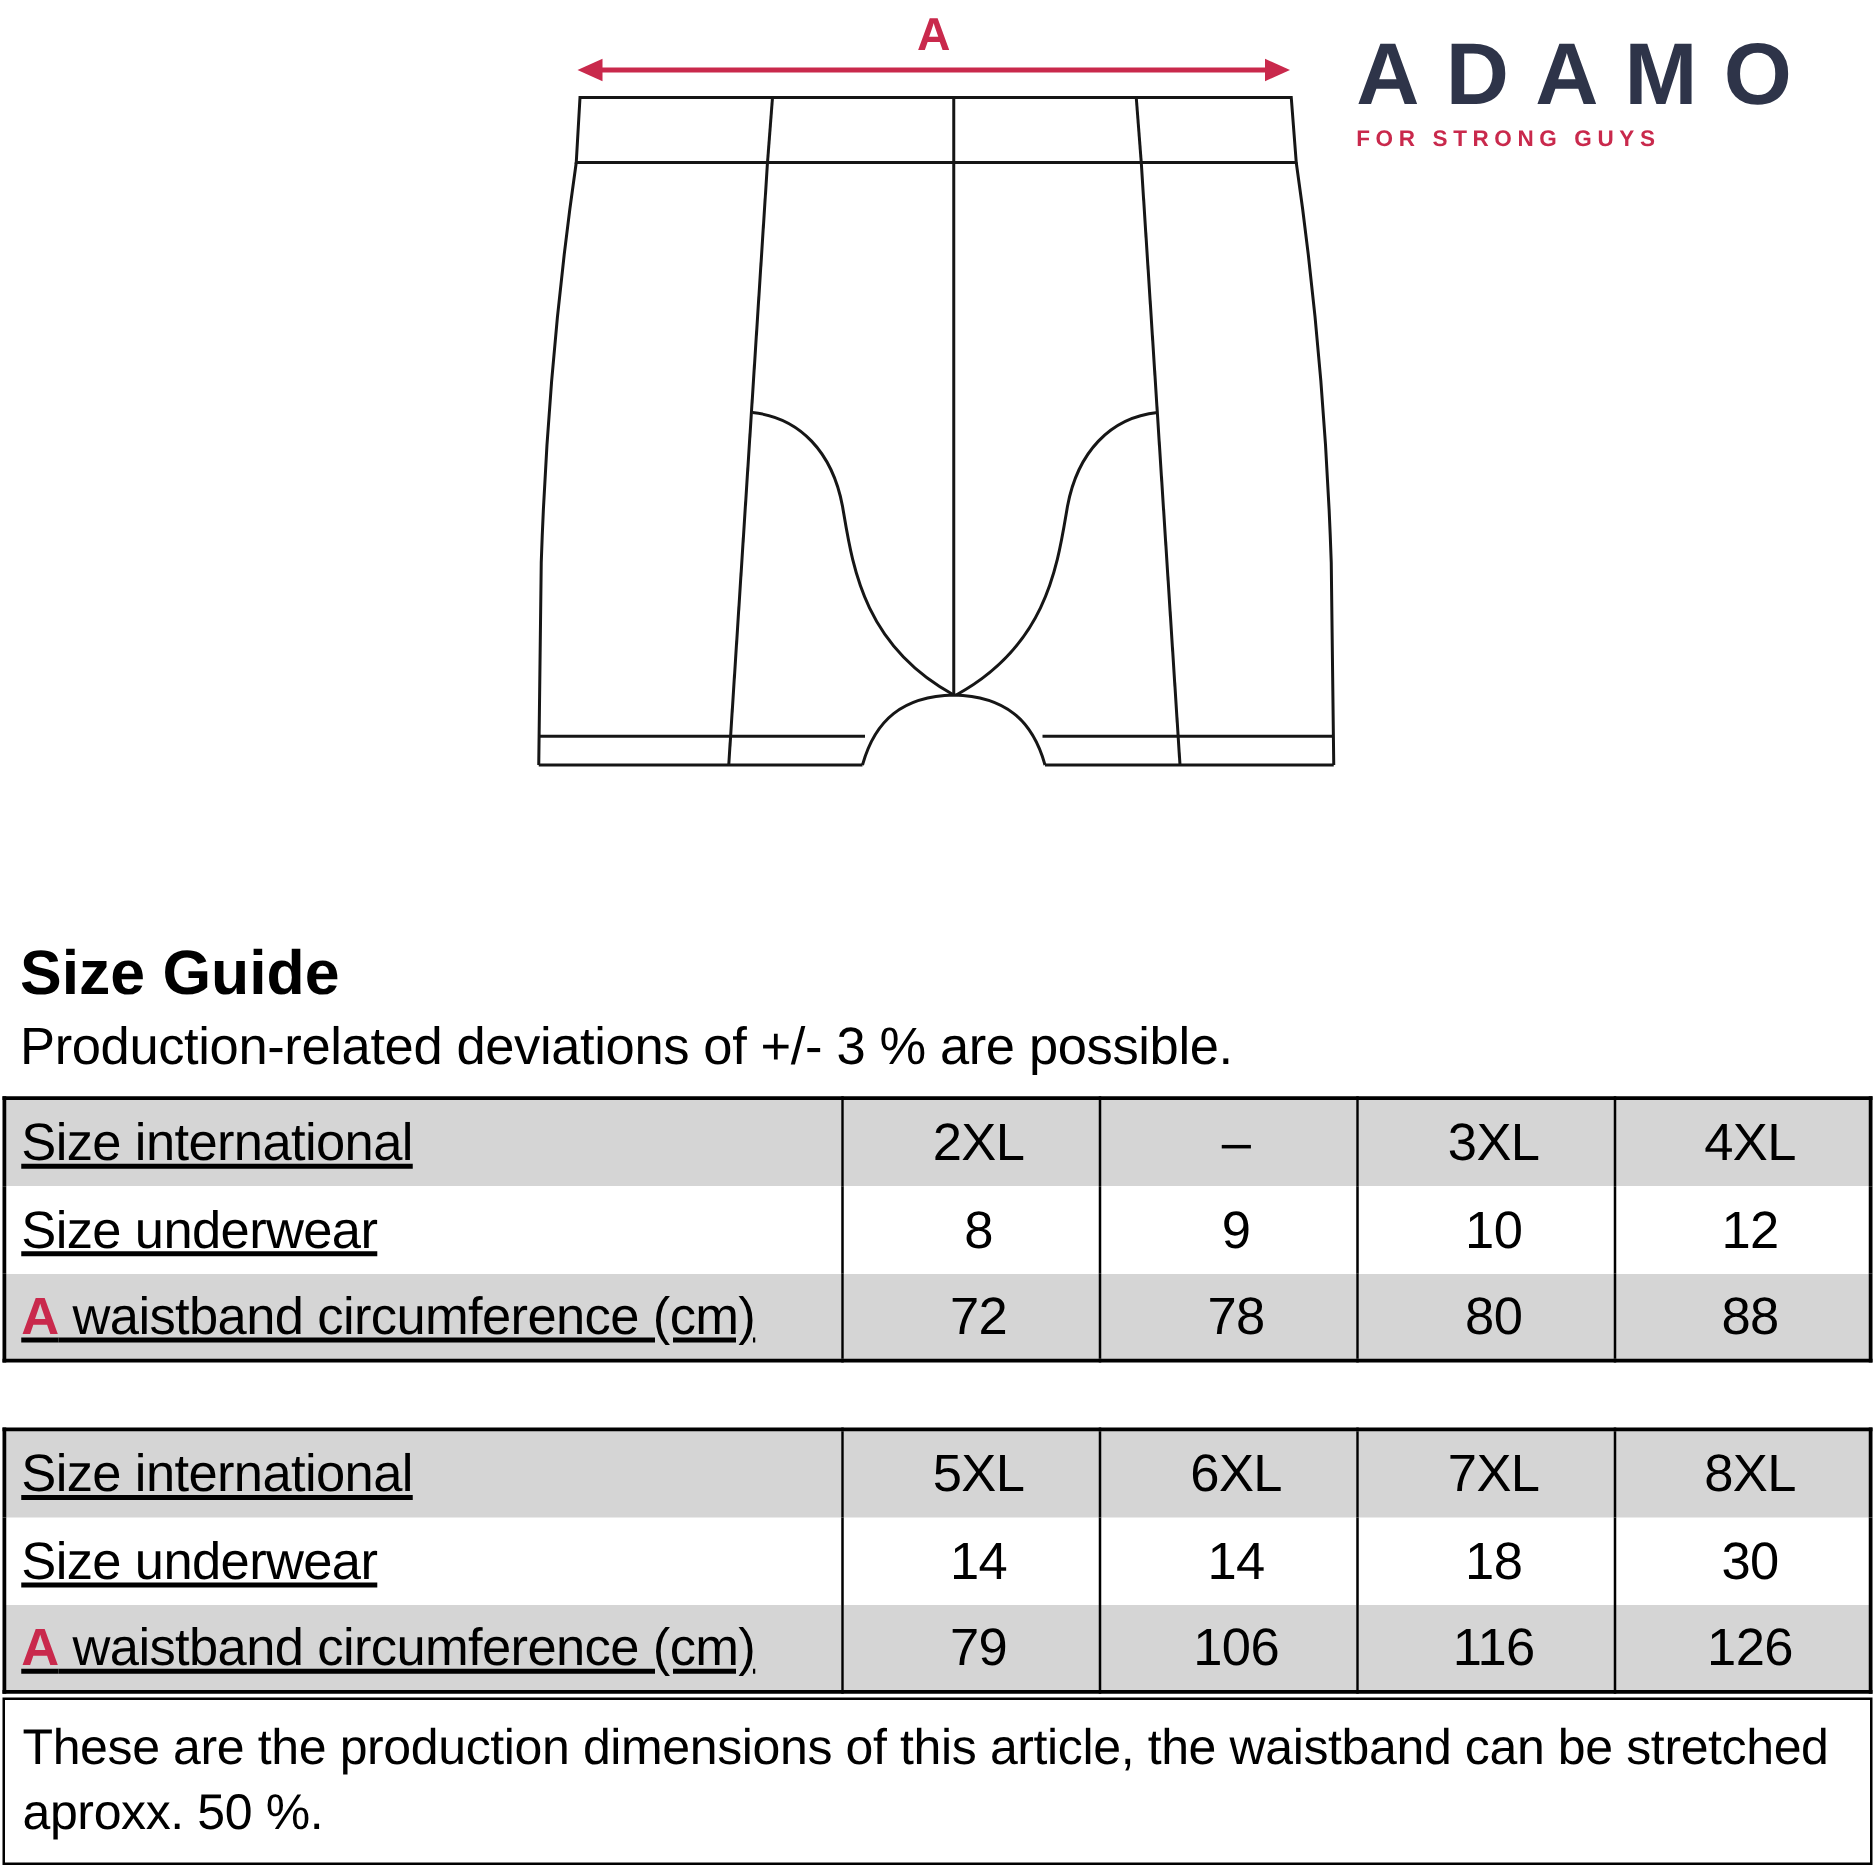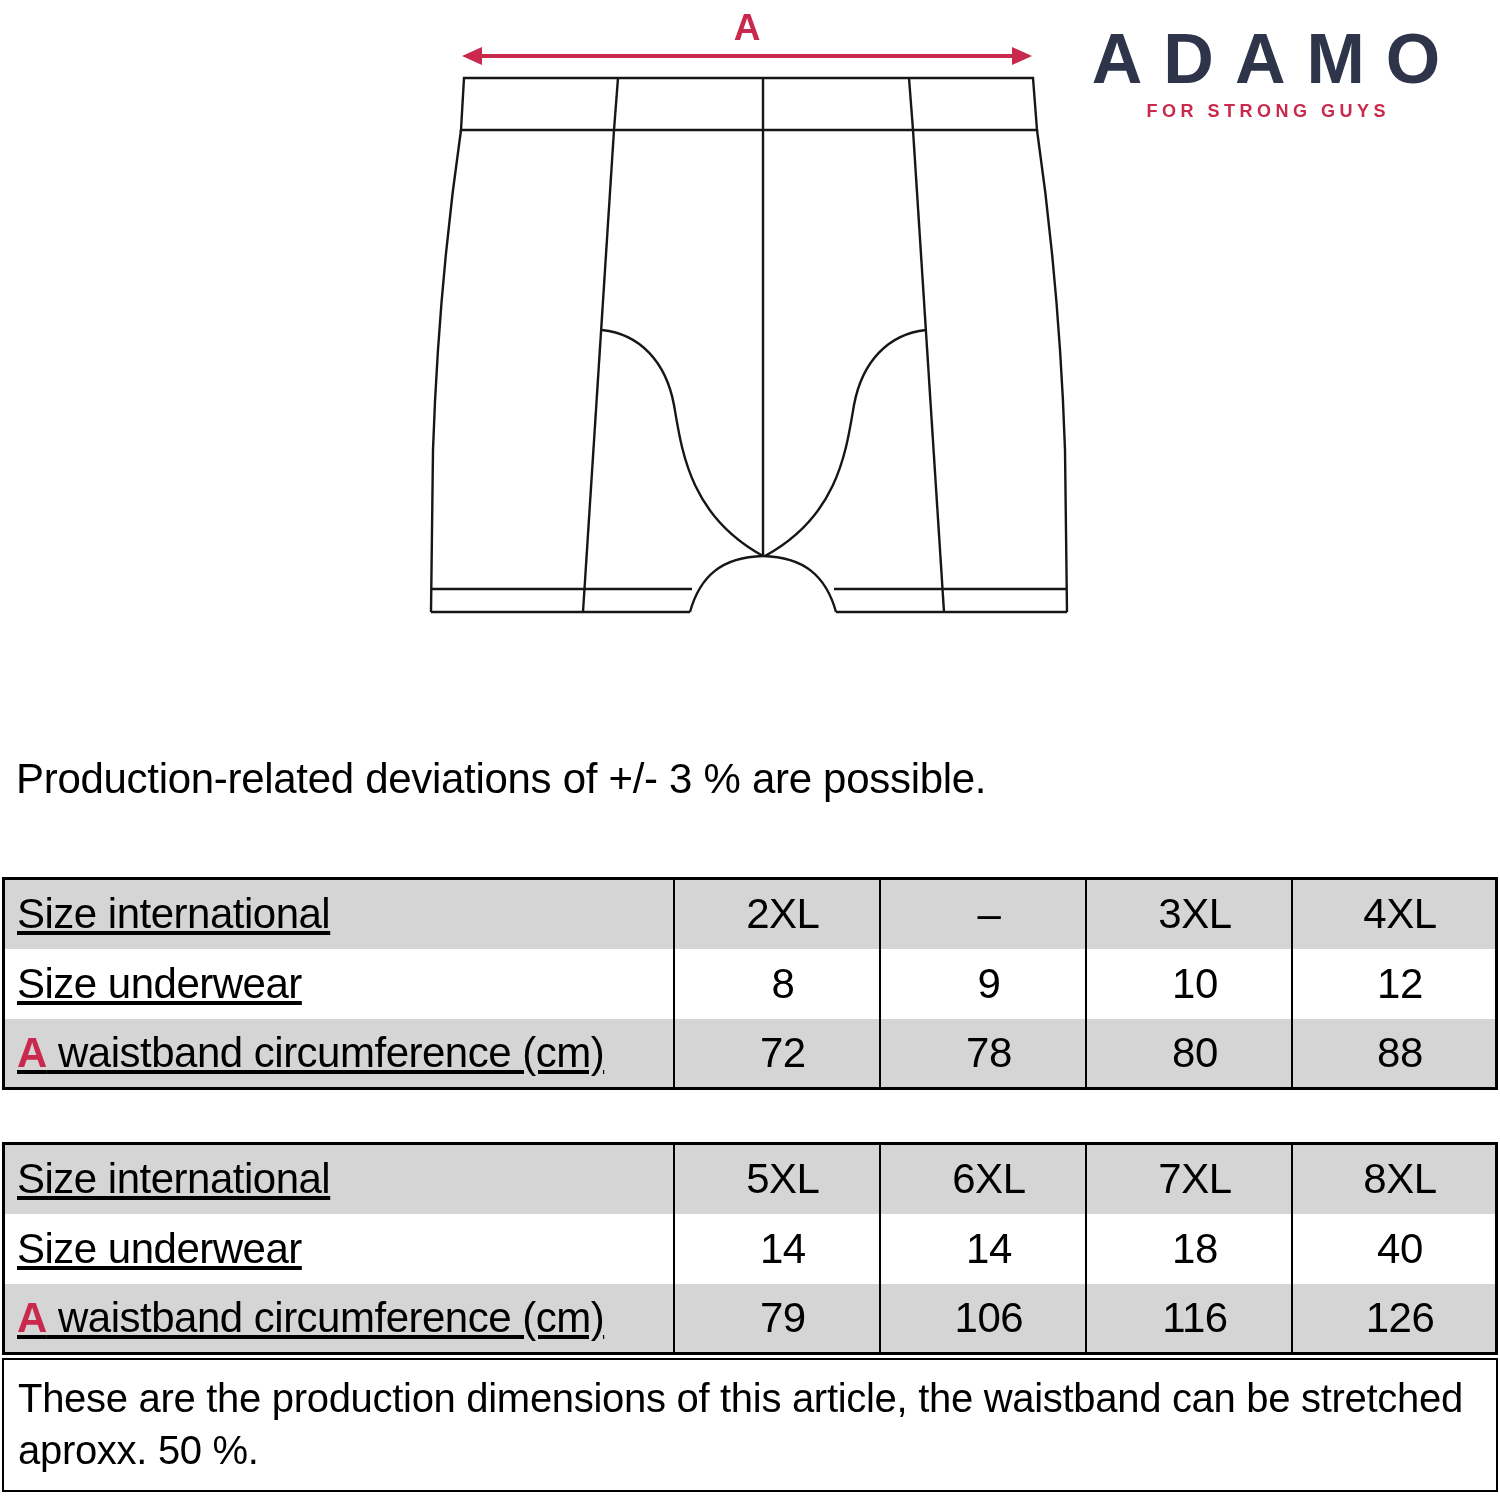--- a/index.html
+++ b/index.html
@@ -43,21 +43,21 @@
     font-weight: bold;
     text-anchor: middle;
   }
 
   
   .logo {
     position: absolute;
     left: 1085px;
     top: 24px;
     width: 362px;
-    text-align: center;
+    text-align: left;
   }
   .logo-word {
     font-size: 70px;
     font-weight: 600;
     letter-spacing: 21px;
     margin-right: -21px; 
     line-height: 1;
     color: var(--brand-navy);
     white-space: nowrap;
   }
@@ -151,20 +151,21 @@
     <path d="M431,612 L690,612"></path>
     <path d="M836,612 L1067,612"></path>
   </svg>
 
   <div class="logo">
     <div class="logo-word">ADAMO</div>
     <div class="logo-tagline">FOR STRONG GUYS</div>
   </div>
 
   <div class="header">
+    <div class="title">Size Guide</div>
     <div class="subtitle">Production-related deviations of +/- 3 % are possible.</div>
   </div>
 
   <table class="size-table table-1">
     <colgroup>
       <col style="width:44.9%">
         <col style="width:13.8%">
         <col style="width:13.8%">
         <col style="width:13.8%">
         <col style="width:13.7%">
@@ -208,21 +209,21 @@
         <td class="value-cell">5XL</td>
         <td class="value-cell">6XL</td>
         <td class="value-cell">7XL</td>
         <td class="value-cell">8XL</td>
       </tr>
       <tr>
         <td class="label-cell">Size underwear</td>
         <td class="value-cell">14</td>
         <td class="value-cell">14</td>
         <td class="value-cell">18</td>
-        <td class="value-cell">40</td>
+        <td class="value-cell">30</td>
       </tr>
       <tr class="shaded">
         <td class="label-cell"><span class="red-a">A</span><span> waistband circumference (cm)</span></td>
         <td class="value-cell">79</td>
         <td class="value-cell">106</td>
         <td class="value-cell">116</td>
         <td class="value-cell">126</td>
       </tr>
     </tbody>
   </table>

